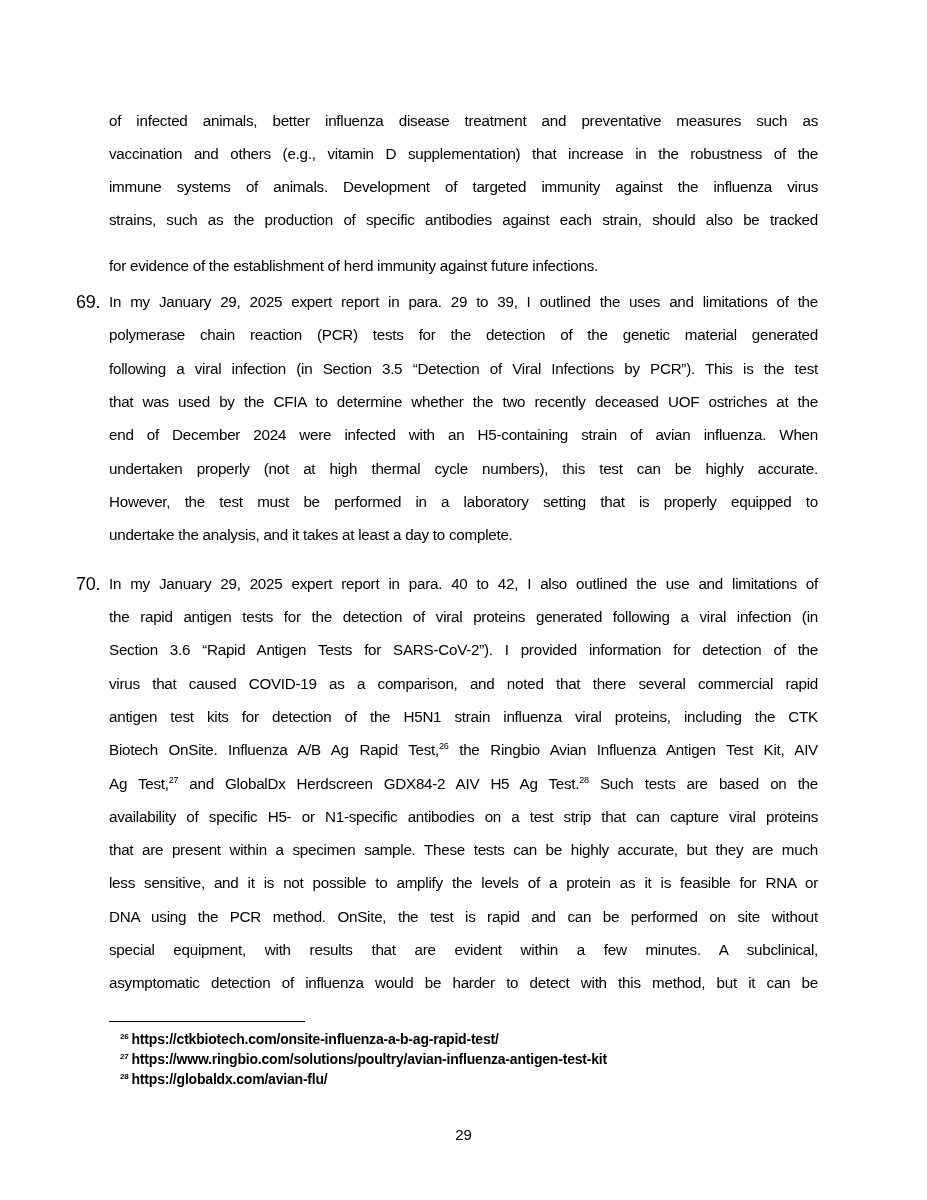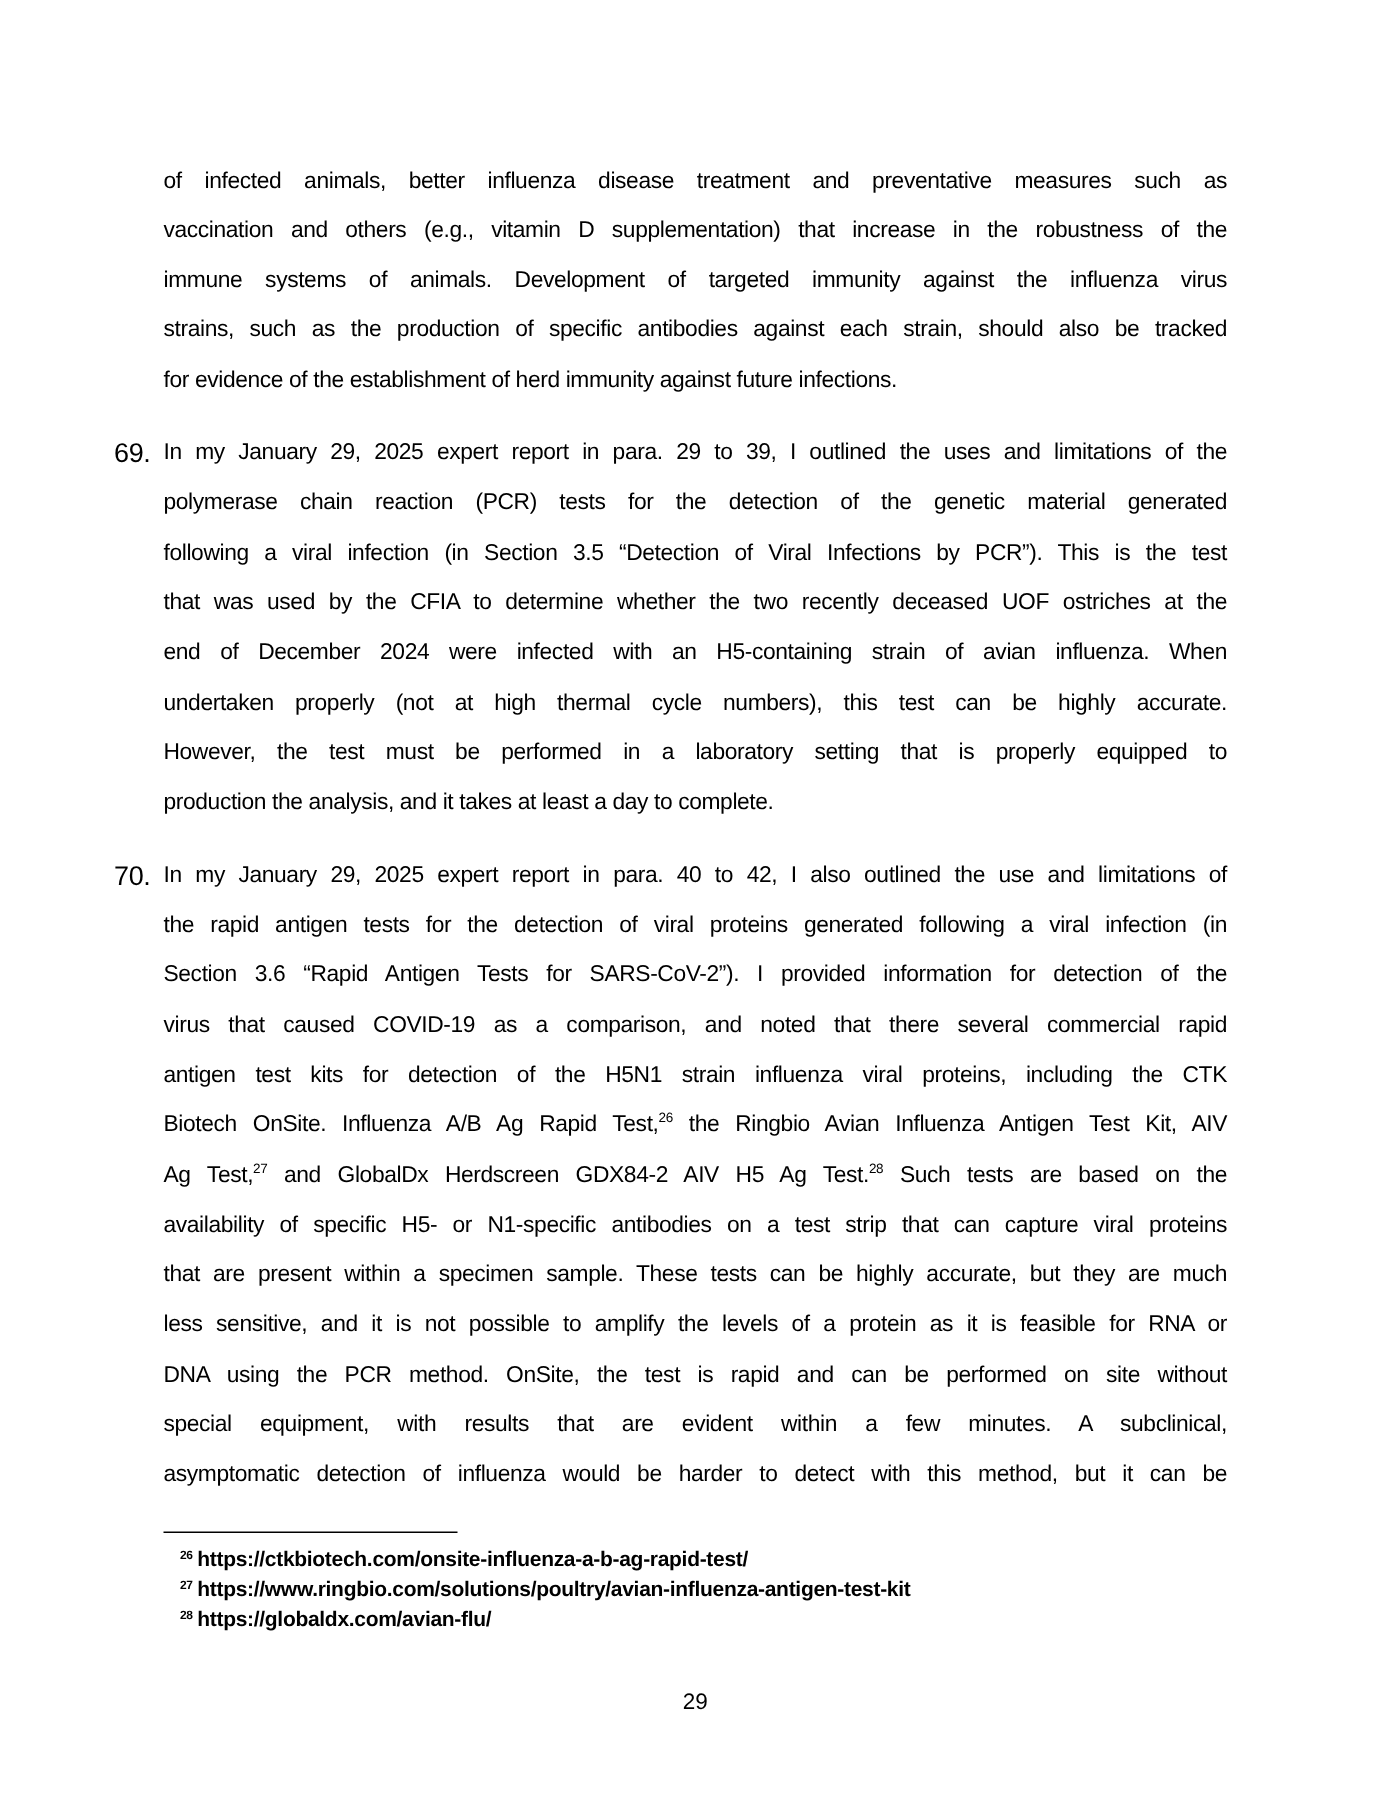--- a/index.html
+++ b/index.html
@@ -19,33 +19,33 @@
 </head>
 <body>
 
 <div class="page">
 
   <div>
     <div class="line" style="top:111px">of infected animals, better influenza disease treatment and preventative measures such as</div>
     <div class="line" style="top:144px">vaccination and others (e.g., vitamin D supplementation) that increase in the robustness of the</div>
     <div class="line" style="top:177px">immune systems of animals. Development of targeted immunity against the influenza virus</div>
     <div class="line" style="top:210px">strains, such as the production of specific antibodies against each strain, should also be tracked</div>
-    <div class="line last" style="top:244px">for evidence of the establishment of herd immunity against future infections.</div>
+    <div class="line last" style="top:256px">for evidence of the establishment of herd immunity against future infections.</div>
   </div>
 
   <div>
     <div class="num" style="top:292px">69.</div>
     <div class="line" style="top:292px">In my January 29, 2025 expert report in para. 29 to 39, I outlined the uses and limitations of the</div>
     <div class="line" style="top:325px">polymerase chain reaction (PCR) tests for the detection of the genetic material generated</div>
     <div class="line" style="top:359px">following a viral infection (in Section 3.5 “Detection of Viral Infections by PCR”). This is the test</div>
     <div class="line" style="top:392px">that was used by the CFIA to determine whether the two recently deceased UOF ostriches at the</div>
     <div class="line" style="top:425px">end of December 2024 were infected with an H5-containing strain of avian influenza. When</div>
     <div class="line" style="top:459px">undertaken properly (not at high thermal cycle numbers), this test can be highly accurate.</div>
     <div class="line" style="top:492px">However, the test must be performed in a laboratory setting that is properly equipped to</div>
-    <div class="line last" style="top:525px">production the analysis, and it takes at least a day to complete.</div>
+    <div class="line last" style="top:525px">undertake the analysis, and it takes at least a day to complete.</div>
   </div>
 
   <div>
     <div class="num" style="top:574px">70.</div>
     <div class="line" style="top:574px">In my January 29, 2025 expert report in para. 40 to 42, I also outlined the use and limitations of</div>
     <div class="line" style="top:607px">the rapid antigen tests for the detection of viral proteins generated following a viral infection (in</div>
     <div class="line" style="top:640px">Section 3.6 “Rapid Antigen Tests for SARS-CoV-2”). I provided information for detection of the</div>
     <div class="line" style="top:674px">virus that caused COVID-19 as a comparison, and noted that there several commercial rapid</div>
     <div class="line" style="top:707px">antigen test kits for detection of the H5N1 strain influenza viral proteins, including the CTK</div>
     <div class="line" style="top:740px"><span>Biotech OnSite. Influenza A/B Ag Rapid Test,</span><sup>26</sup><span> the Ringbio Avian Influenza Antigen Test Kit, AIV</span></div>

